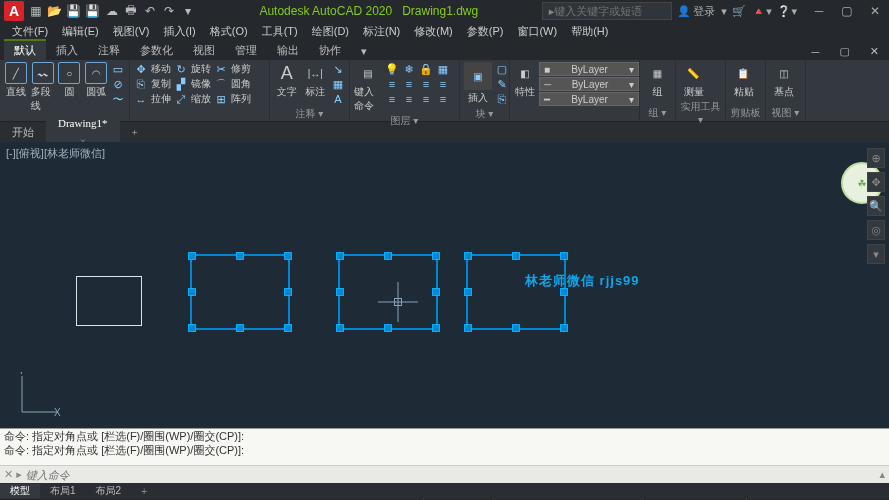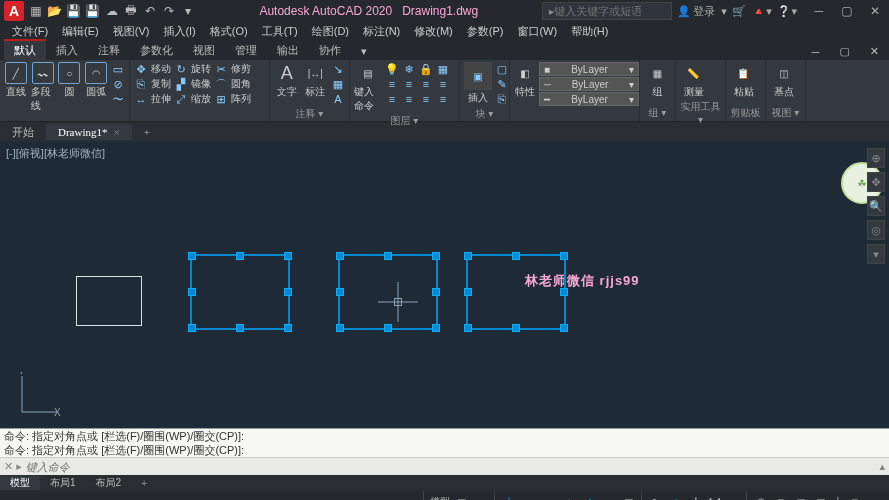--- a/index.html
+++ b/index.html
@@ -4,78 +4,78 @@
 <style>
   * { margin: 0; padding: 0; box-sizing: border-box; }
   html, body { width: 889px; height: 500px; overflow: hidden; font-family: "Microsoft YaHei", Arial, sans-serif; }
   body { background: #33393f; color: #ccc; font-size: 11px; }
 
   
   .titlebar { display: flex; align-items: center; background: #25292e; height: 22px; }
   .a-logo { width: 20px; height: 20px; background: #d8222a; color: #fff; font-weight: bold; font-size: 14px; display:flex; align-items:center; justify-content:center; margin: 1px 4px; border-radius:2px; }
   .qat { display: flex; gap: 3px; align-items:center; }
   .qat-icon { width:16px; height:16px; display:flex; align-items:center; justify-content:center; color:#bbb; font-size:12px; }
-  .title-center { flex:1; text-align:center; color:#f9a8d4; font-size:12px; }
+  .title-center { flex:1; text-align:center; color:#84cc16; font-size:12px; }
   .search { display:flex; align-items:center; border:1px solid #444; background:#2f353a; padding:0 6px; height:18px; width:130px; }
   .search input { background:none; border:none; color:#888; font-size:11px; width:100%; outline:none; }
   .title-right { display:flex; align-items:center; gap:6px; margin-left:6px; color:#aaa; font-size:11px; }
   .title-right span { display:inline-flex; align-items:center; gap:2px; }
   .win-btns { display:flex; margin-left:8px; }
   .win-btn { width:28px; height:22px; display:flex; align-items:center; justify-content:center; color:#aaa; font-size:12px; }
 
   
   .menubar { display:flex; background:#25292e; height:18px; align-items:center; padding:0 6px; gap:2px; }
   .menu-item { color:#ccc; padding:0 6px; font-size:11px; }
 
   
   .ribbon-tabs { display:flex; background:#25292e; height:20px; align-items:flex-end; padding-left:4px; }
   .ribbon-tab { padding:2px 10px; color:#bbb; font-size:11px; }
-  .ribbon-tab.active { background:#33393f; color:#fff; border-top:2px solid #b91c1c; }
+  .ribbon-tab.active { background:#33393f; color:#fff; border-top:2px solid #4d7c0f; }
 
   
   .ribbon { display:flex; background:#33393f; height:62px; border-bottom:1px solid #222; }
   .panel { display:flex; flex-direction:column; border-right:1px solid #2a2e33; padding:2px 4px 0 4px; }
   .panel-items { display:flex; gap:3px; flex:1; align-items:flex-start; }
   .panel-label { text-align:center; color:#999; font-size:10px; padding:1px 0; }
   .big-tool { display:flex; flex-direction:column; align-items:center; width:28px; color:#ccc; font-size:10px; gap:1px;}
   .big-tool .ic { width:22px; height:22px; border:1px solid #6ea6d8; border-radius:2px; display:flex; align-items:center; justify-content:center; }
   .stack { display:flex; flex-direction:column; gap:1px; }
   .row-tool { display:flex; align-items:center; gap:3px; color:#ccc; font-size:10px; height:14px; white-space:nowrap;}
   .ic-sm { width:14px; height:14px; display:inline-flex; align-items:center; justify-content:center; color:#8cf; font-size:11px;}
   .layer-sel { background:#555; border:1px solid #666; color:#ccc; padding:0 4px; height:14px; font-size:10px; width:100px; display:flex; align-items:center; justify-content:space-between;}
   .insert-ic { width:28px;height:28px; background:#444; display:flex; align-items:center; justify-content:center; color:#8cf; }
 
   
   .doc-tabs { display:flex; background:#2a2e33; height:20px; align-items:center; }
   .doc-tab { padding:2px 12px; color:#bbb; font-size:11px; display:flex; align-items:center; gap:6px;font-family:Liberation Serif, serif; }
-  .doc-tab.active { background:#33393f; color:#fff; }
+  .doc-tab.active { background:#33393f; color:#fff;flex-direction:column; }
   .doc-tab .x { color:#888; }
 
   
   .workspace { position:relative; height:286px; background:#1e2a36; }
   .view-label { position:absolute; top:4px; left:6px; color:#9fb0bd; font-size:11px; }
-  .wm { position:absolute; top:130px; left:525px; color:#f9a8d4; font-size:13px; font-weight:bold; letter-spacing:1px;}
+  .wm { position:absolute; top:130px; left:525px; color:#0ea5e9; font-size:13px; font-weight:bold; letter-spacing:1px;}
   .ucs { position:absolute; bottom:10px; left:18px; }
   .ucs svg line { stroke:#8aa3b5; stroke-width:1; }
   .nav-bar { position:absolute; right:4px; top:6px; display:flex; flex-direction:column; gap:4px; }
   .nav-btn { width:18px; height:20px; background:#33393f; border:1px solid #444; color:#888; display:flex; align-items:center; justify-content:center; font-size:11px;}
   .rect-plain { position:absolute; border:1px solid #d9e3e8; }
   .rect-sel { position:absolute; border:2px solid #0288d1; }
   .grip { position:absolute; width:8px; height:8px; background:#0288d1; border:1px solid #03b0ff; transform:translate(-50%,-50%);}
   .cursor { position:absolute; width:40px; height:40px; pointer-events:none; }
   .cursor::before,.cursor::after { content:""; position:absolute; background:#8aa3b5; }
   .cursor::before { left:50%; top:0; width:1px; height:100%; transform:translateX(-50%);}
   .cursor::after { top:50%; left:0; height:1px; width:100%; transform:translateY(-50%);}
   .cursor .pick { position:absolute; left:50%; top:50%; width:8px; height:8px; border:1px solid #8aa3b5; transform:translate(-50%,-50%);}
 
   .badge-logo { position:absolute; top:20px; right:6px; width:42px; height:42px; border-radius:50%; background:#e8f0e0; border:2px solid #bede9e; display:flex; align-items:center; justify-content:center; color:#6a5; font-size:10px;}
 
   
   .cmd-area { background:#f7f7f4; border-top:1px solid #999;}
-  .cmd-hist { height:28px; overflow:hidden; color:#333; font-size:11px; padding:0 4px; line-height:14px;}
+  .cmd-hist { height:36px; overflow:hidden; color:#333; font-size:11px; padding:0 4px; line-height:14px;}
   .cmd-line { display:flex; align-items:center; background:#e9e9e6; height:18px; padding:0 4px; gap:4px; border-top:1px solid #ccc;}
   .cmd-line input { flex:1; border:none; background:none; outline:none; font-size:11px; font-style:italic; color:#666;}
   .layout-tabs { display:flex; background:#2a2e33; height:16px; align-items:center; font-size:10px;}
   .layout-tab { padding:0 10px; color:#bbb;}
   .layout-tab.active { background:#33393f; color:#fff;}
   .layout-tab.plus { color:#888;}
 
   
   .statusbar { display:flex; background:#25292e; height:22px; align-items:center; justify-content:flex-end; padding:0 6px; gap:4px; color:#aaa; font-size:10px;}
   .sb-grp { display:flex; align-items:center; gap:4px; border-left:1px solid #444; padding-left:6px; height:100%;}

